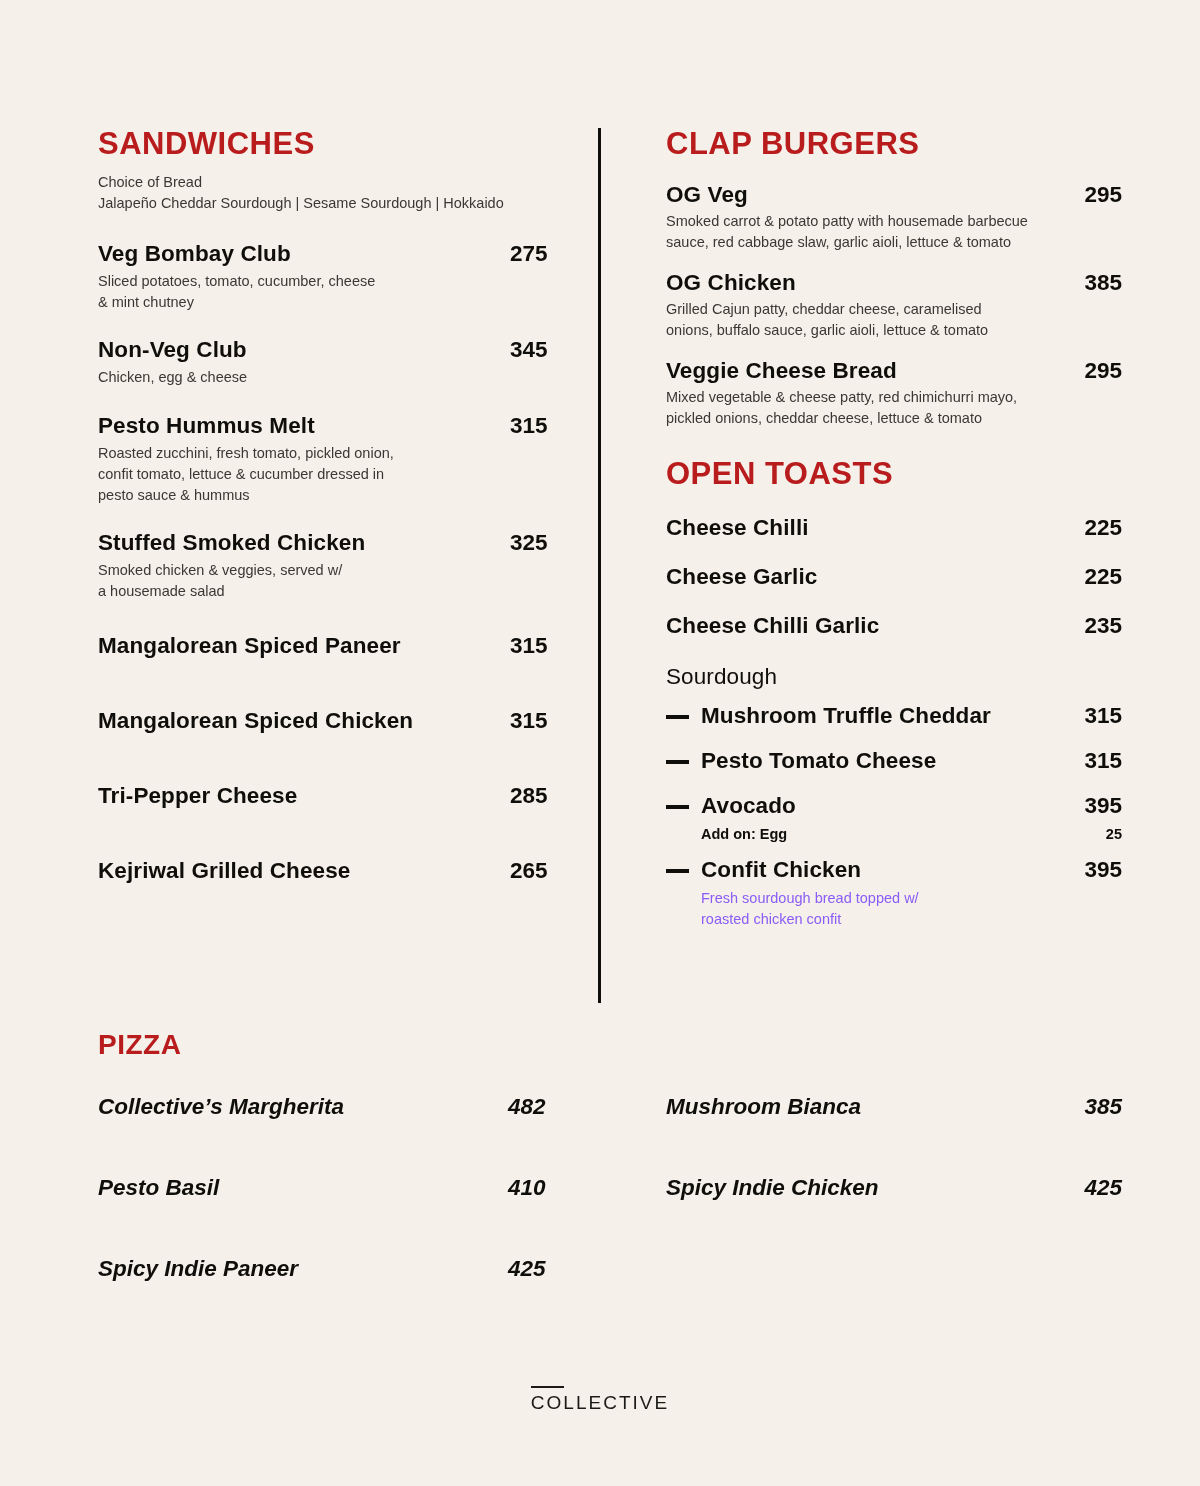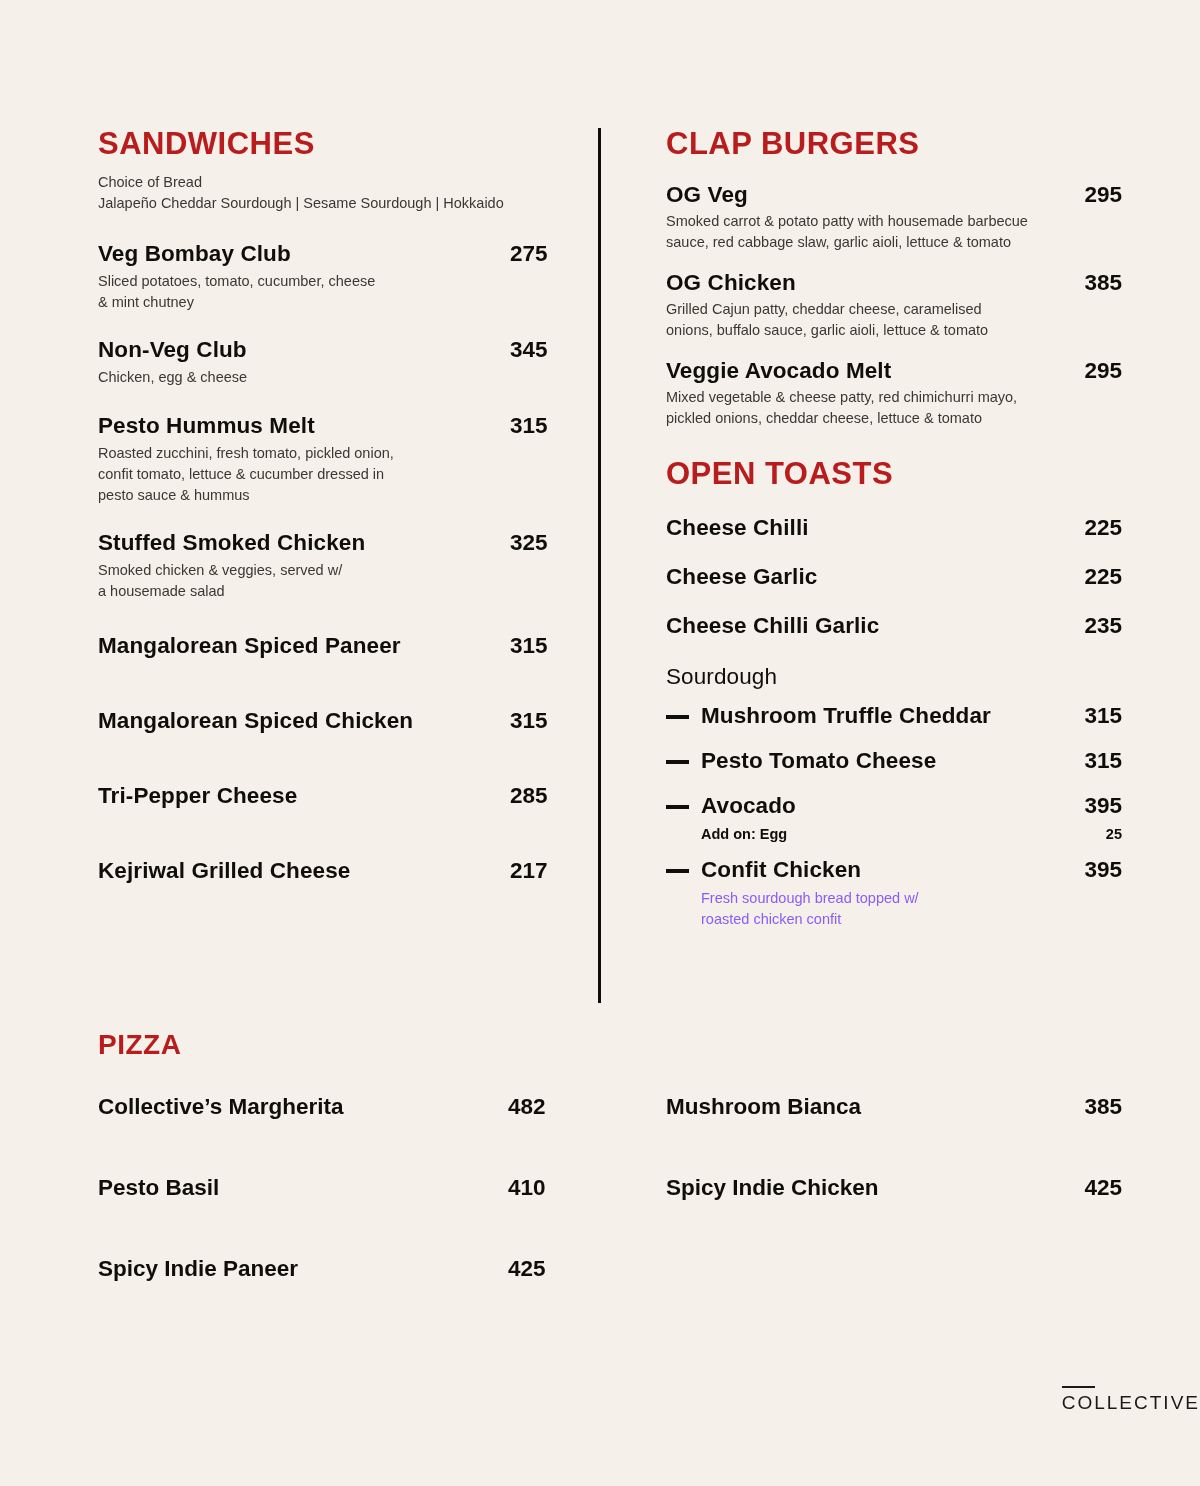--- a/index.html
+++ b/index.html
@@ -207,20 +207,21 @@
     position: absolute;
     left: 98px;
     top: 1030px;
     width: 1024px;
   }
   .pizza-grid {
     margin-top: 34px;
     display: grid;
     grid-template-columns: 410px 158px 410px 46px;
     row-gap: 0;
+    font-style: italic;
   }
   .pz-name {
     font-size: 22.5px;
     font-weight: 600;
     color: #100e0b;
     padding-bottom: 54px;
     line-height: 1.2;
   }
   .pz-price {
     font-size: 22.5px;
@@ -235,21 +236,21 @@
   }
   .pz-empty { padding-bottom: 54px; }
 
   
   .footer {
     position: absolute;
     left: 0;
     top: 1386px;
     width: 1200px;
     display: flex;
-    justify-content: flex-end;
+    justify-content: center;
   }
   .logo {
     position: relative;
     font-size: 19px;
     letter-spacing: 2.0px;
     font-weight: 400;
     color: #1b1a17;
     padding-top: 7px;
     line-height: 1;
   }
@@ -332,21 +333,21 @@
       <div class="item" style="margin-top:48px;">
         <div class="item-row">
           <span class="item-name">Tri-Pepper Cheese</span>
           <span class="item-price">285</span>
         </div>
       </div>
 
       <div class="item" style="margin-top:48px;">
         <div class="item-row">
           <span class="item-name">Kejriwal Grilled Cheese</span>
-          <span class="item-price">217</span>
+          <span class="item-price">265</span>
         </div>
       </div>
     </div>
 
     <div class="col-right">
 
       <div>
         <h2 class="section-title">CLAP BURGERS</h2>
 
         <div class="item burger first-item">
@@ -362,21 +363,21 @@
           <div class="item-row">
             <span class="item-name">OG Chicken</span>
             <span class="item-price">385</span>
           </div>
           <div class="item-desc">Grilled Cajun patty, cheddar cheese, caramelised
 onions, buffalo sauce, garlic aioli, lettuce &amp; tomato</div>
         </div>
 
         <div class="item burger">
           <div class="item-row">
-            <span class="item-name">Veggie Avocado Melt</span>
+            <span class="item-name">Veggie Cheese Bread</span>
             <span class="item-price">295</span>
           </div>
           <div class="item-desc">Mixed vegetable &amp; cheese patty, red chimichurri mayo,
 pickled onions, cheddar cheese, lettuce &amp; tomato</div>
         </div>
       </div>
 
       <div>
         <h2 class="section-title open-toasts-title">OPEN TOASTS</h2>
 

